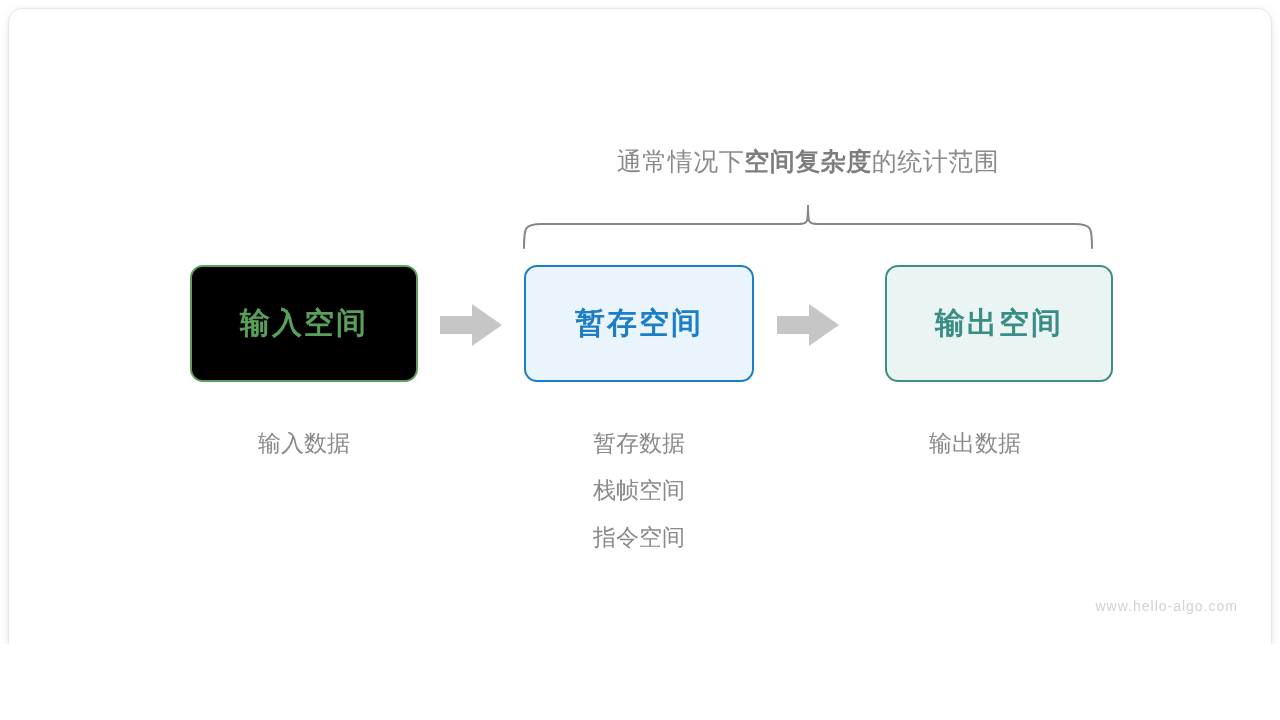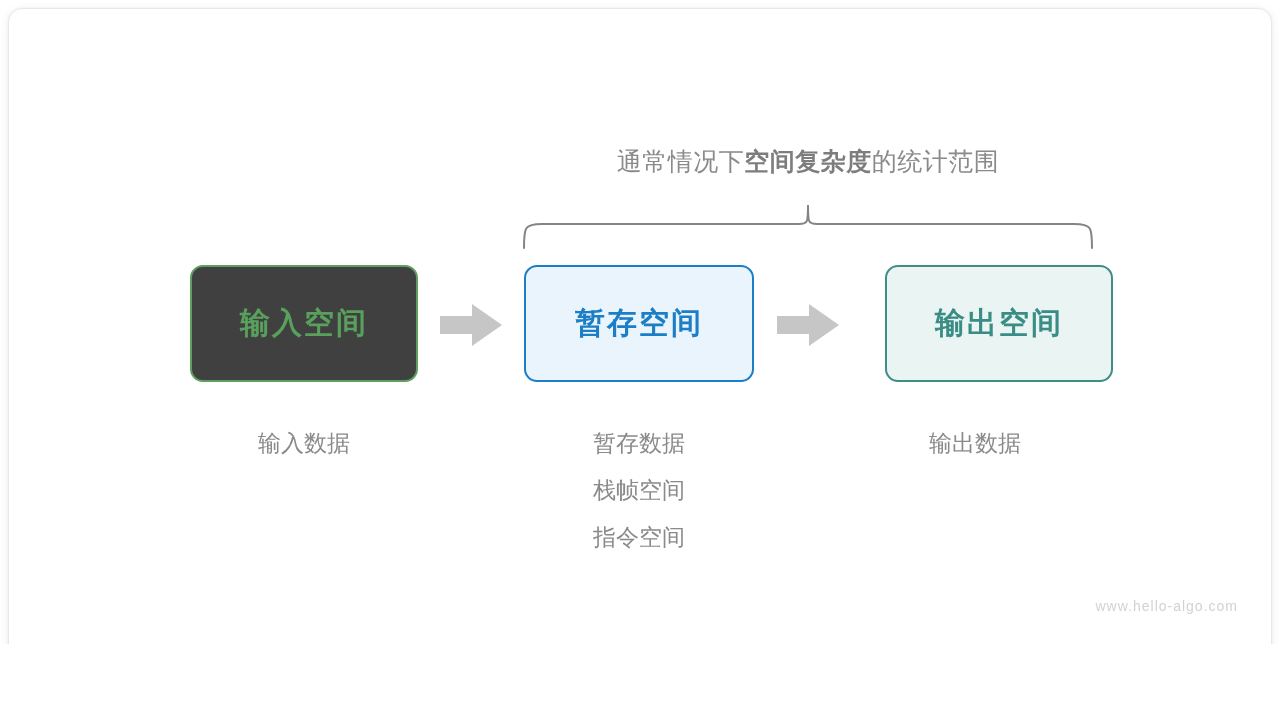--- a/index.html
+++ b/index.html
@@ -80,21 +80,21 @@
     align-items: center;
     justify-content: center;
     font-size: 30px;
     font-weight: 700;
     letter-spacing: 2px;
   }
 
   #box-input {
     left: 190px;
     width: 228px;
-    background: #404040;
+    background: #000000;
     border: 2px solid #5e9e5e;
     color: #58a05c;
   }
   #box-temp {
     left: 524px;
     width: 230px;
     background: #eaf4fc;
     border: 2.5px solid #1b7fc7;
     color: #1b7ec6;
     text-align: right;

